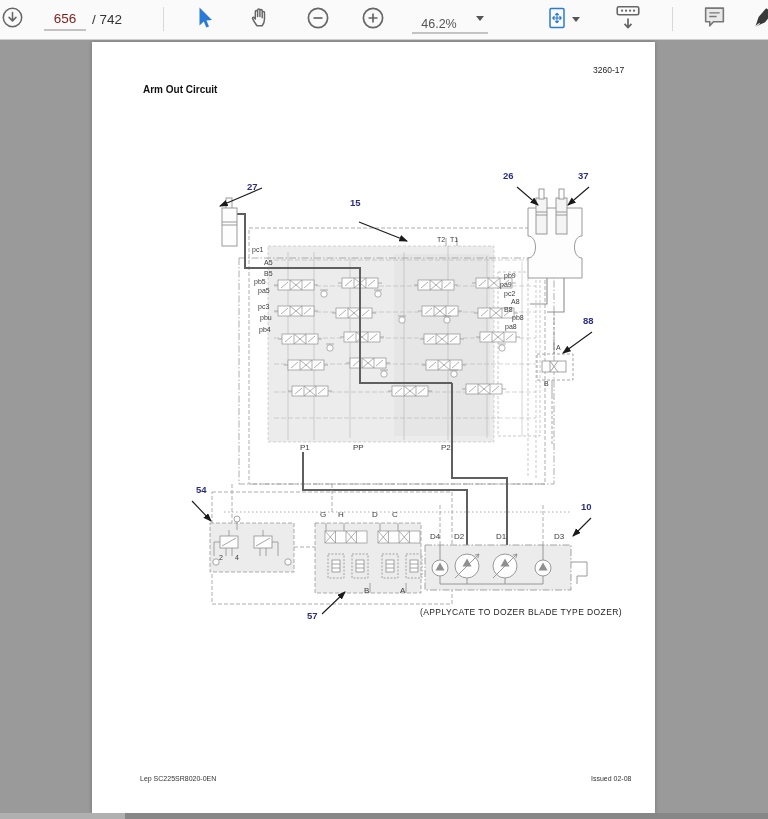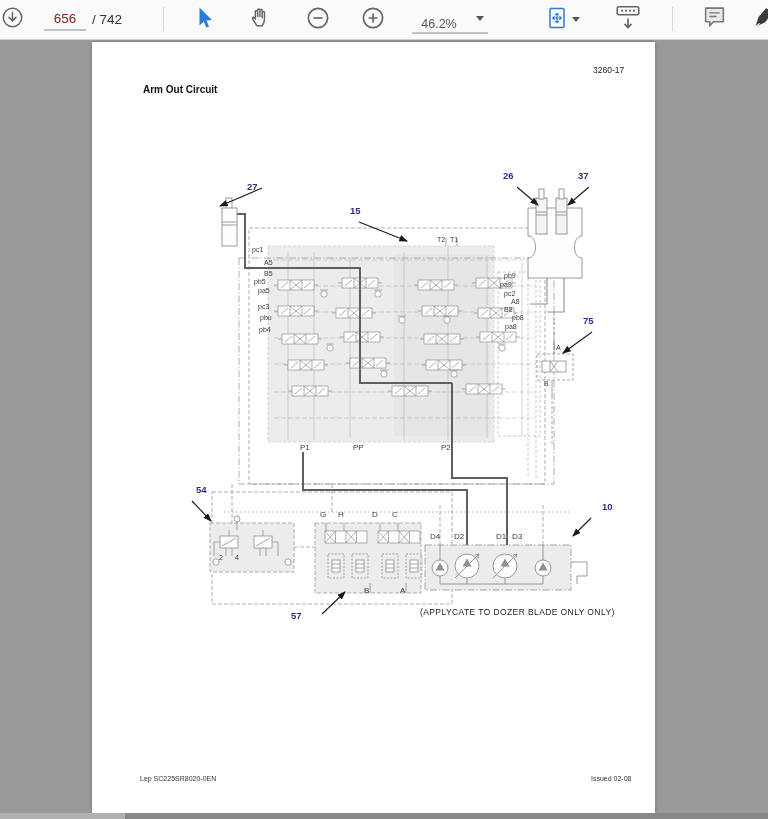--- a/index.html
+++ b/index.html
@@ -328,27 +328,27 @@
         <line x1="425" y1="145" x2="446" y2="163" marker-end="url(#ah)"></line>
         <line x1="497" y1="145" x2="476" y2="163" marker-end="url(#ah)"></line>
         <line x1="500" y1="290" x2="471" y2="311" marker-end="url(#ah)"></line>
         <line x1="100" y1="459" x2="119" y2="479" marker-end="url(#ah)"></line>
         <line x1="230" y1="572" x2="253" y2="550" marker-end="url(#ah)"></line>
         <line x1="499" y1="476" x2="481" y2="494" marker-end="url(#ah)"></line>
       </g>
     </svg>
 
     <span class="callout" style="left:155px;top:140px;">27</span>
-    <span class="callout" style="left:258px;top:164px;">15</span>
+    <span class="callout" style="left:258px;top:156px;">15</span>
     <span class="callout" style="left:411px;top:129px;">26</span>
     <span class="callout" style="left:486px;top:129px;">37</span>
-    <span class="callout" style="left:491px;top:274px;">75</span>
+    <span class="callout" style="left:491px;top:274px;">88</span>
     <span class="callout" style="left:104px;top:443px;">54</span>
-    <span class="callout" style="left:199px;top:569px;">57</span>
-    <span class="callout" style="left:510px;top:460px;">10</span>
+    <span class="callout" style="left:215px;top:569px;">57</span>
+    <span class="callout" style="left:489px;top:460px;">10</span>
 
     <span class="dl" style="left:160px;top:204px;">pc1</span>
     <span class="dl" style="left:172px;top:217px;">A5</span>
     <span class="dl" style="left:172px;top:228px;">B5</span>
     <span class="dl" style="left:162px;top:236px;">pb5</span>
     <span class="dl" style="left:166px;top:245px;">pa5</span>
     <span class="dl" style="left:166px;top:261px;">pc3</span>
     <span class="dl" style="left:168px;top:272px;">pbu</span>
     <span class="dl" style="left:167px;top:284px;">pb4</span>
 
@@ -362,35 +362,35 @@
 
     <span class="dl md" style="left:208px;top:402px;">P1</span>
     <span class="dl md" style="left:261px;top:402px;">PP</span>
     <span class="dl md" style="left:349px;top:402px;">P2</span>
     <span class="dl" style="left:345px;top:194px;">T2</span>
     <span class="dl" style="left:358px;top:194px;">T1</span>
 
     <span class="dl md" style="left:338px;top:491px;">D4</span>
     <span class="dl md" style="left:362px;top:491px;">D2</span>
     <span class="dl md" style="left:404px;top:491px;">D1</span>
-    <span class="dl md" style="left:420px;top:491px;">D3</span>
+    <span class="dl md" style="left:462px;top:491px;">D3</span>
 
     <span class="dl md" style="left:228px;top:469px;">G</span>
     <span class="dl md" style="left:246px;top:469px;">H</span>
     <span class="dl md" style="left:280px;top:469px;">D</span>
     <span class="dl md" style="left:300px;top:469px;">C</span>
     <span class="dl md" style="left:272px;top:545px;">B</span>
     <span class="dl md" style="left:308px;top:545px;">A</span>
 
     <span class="dl" style="left:464px;top:302px;">A</span>
     <span class="dl" style="left:452px;top:338px;">B</span>
     <span class="dl" style="left:127px;top:512px;">2</span>
     <span class="dl" style="left:143px;top:512px;">4</span>
 
-    <span class="note-text">(APPLYCATE TO DOZER BLADE ONLY ONLY)</span>
+    <span class="note-text">(APPLYCATE TO DOZER BLADE TYPE DOZER)</span>
     <span class="footer-left">Lep SC225SR8020-0EN</span>
     <span class="footer-right">Issued 02-08</span>
   </div>
 </div>
 
 <div class="hscroll-track">
   <div class="hscroll-thumb"></div>
 </div>
 
 </body></html>

